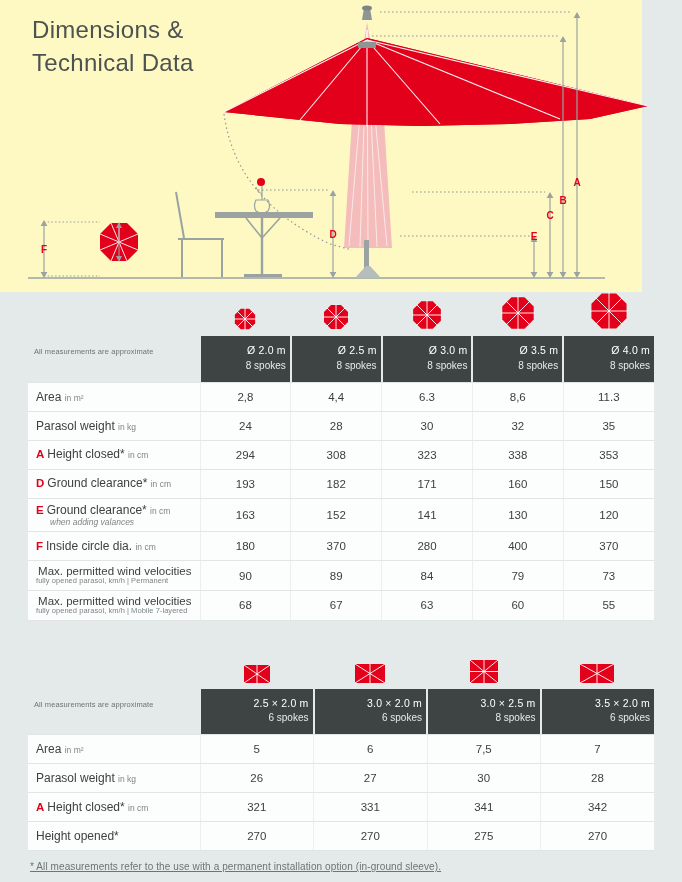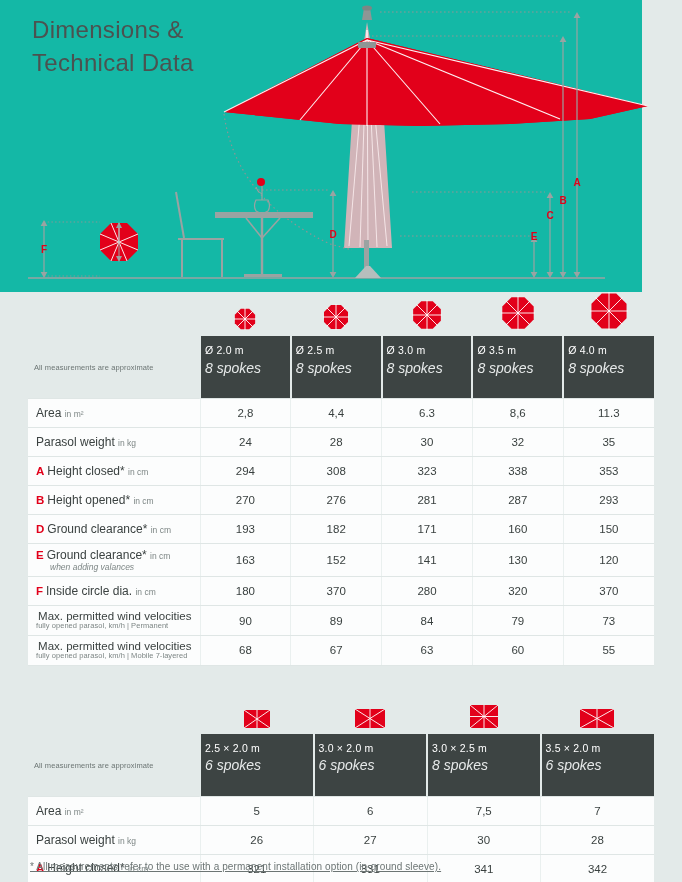--- a/index.html
+++ b/index.html
@@ -13,21 +13,21 @@
     color: #3b4241;
     overflow: hidden;
     position: relative;
   }
 
   
   .hero {
     position: relative;
     width: 642px;
     height: 292px;
-    background: #14b8a6;
+    background: #fef9c3;
   }
   .hero-title {
     position: absolute;
     left: 32px;
     top: 14px;
     font-size: 24px;
     font-weight: 300;
     line-height: 1.36;
     letter-spacing: 0.3px;
     color: #4b5250;
@@ -58,37 +58,37 @@
     width: 100%;
     border-collapse: collapse;
     table-layout: fixed;
   }
   table.spec col.lbl { width: 172px; }
 
   table.spec thead th {
     background: #3d4443;
     color: #ffffff;
     font-weight: 400;
-    text-align: left;
-    padding: 8px 4px 21px;
+    text-align: right;
+    padding: 8px 4px 10px;
     border-left: 2px solid #e3eae9;
     line-height: 1.3;
   }
   table.spec thead th:first-child {
     background: transparent;
     color: #6c7574;
     border-left: none;
     text-align: left;
     vertical-align: bottom;
     padding: 0 0 25px 6px;
     font-size: 7.5px;
     letter-spacing: 0.1px;
   }
   .th-main { font-size: 10.5px; display: block; letter-spacing: 0.2px; }
-  .th-sub  { font-size: 14px; display: block; margin-top: 1px; color: #e7eaea; font-style: italic; }
+  .th-sub  { font-size: 10px; display: block; margin-top: 1px; color: #e7eaea; }
 
   table.spec tbody td {
     background: #fcfdfd;
     border-bottom: 1px solid #dfe6e5;
     border-left: 1px solid #eaf0ef;
     text-align: center;
     font-size: 11.5px;
     color: #39403f;
     padding: 6px 2px;
     height: 29px;
@@ -405,49 +405,41 @@
         </tr>
         <tr>
           <td class="label"><span class="ltr">A</span>Height closed* <span class="unit">in cm</span></td>
           <td>294</td>
           <td>308</td>
           <td>323</td>
           <td>338</td>
           <td>353</td>
         </tr>
         <tr>
-          <td class="label"><span class="ltr">B</span>Height opened* <span class="unit">in cm</span></td>
-          <td>270</td>
-          <td>276</td>
-          <td>281</td>
-          <td>287</td>
-          <td>293</td>
-        </tr>
-        <tr>
           <td class="label"><span class="ltr">D</span>Ground clearance* <span class="unit">in cm</span></td>
           <td>193</td>
           <td>182</td>
           <td>171</td>
           <td>160</td>
           <td>150</td>
         </tr>
         <tr>
           <td class="label"><span class="ltr">E</span>Ground clearance* <span class="unit">in cm</span><span class="sub2">when adding valances</span></td>
           <td>163</td>
           <td>152</td>
           <td>141</td>
           <td>130</td>
           <td>120</td>
         </tr>
         <tr>
           <td class="label"><span class="ltr">F</span>Inside circle dia. <span class="unit">in cm</span></td>
           <td>180</td>
           <td>370</td>
           <td>280</td>
-          <td>320</td>
+          <td>400</td>
           <td>370</td>
         </tr>
         <tr>
           <td class="label">
             <span class="main-wind">Max. permitted wind velocities</span>
             <span class="subline">fully opened parasol, km/h | Permanent</span>
           </td>
           <td>90</td>
           <td>89</td>
           <td>84</td>

